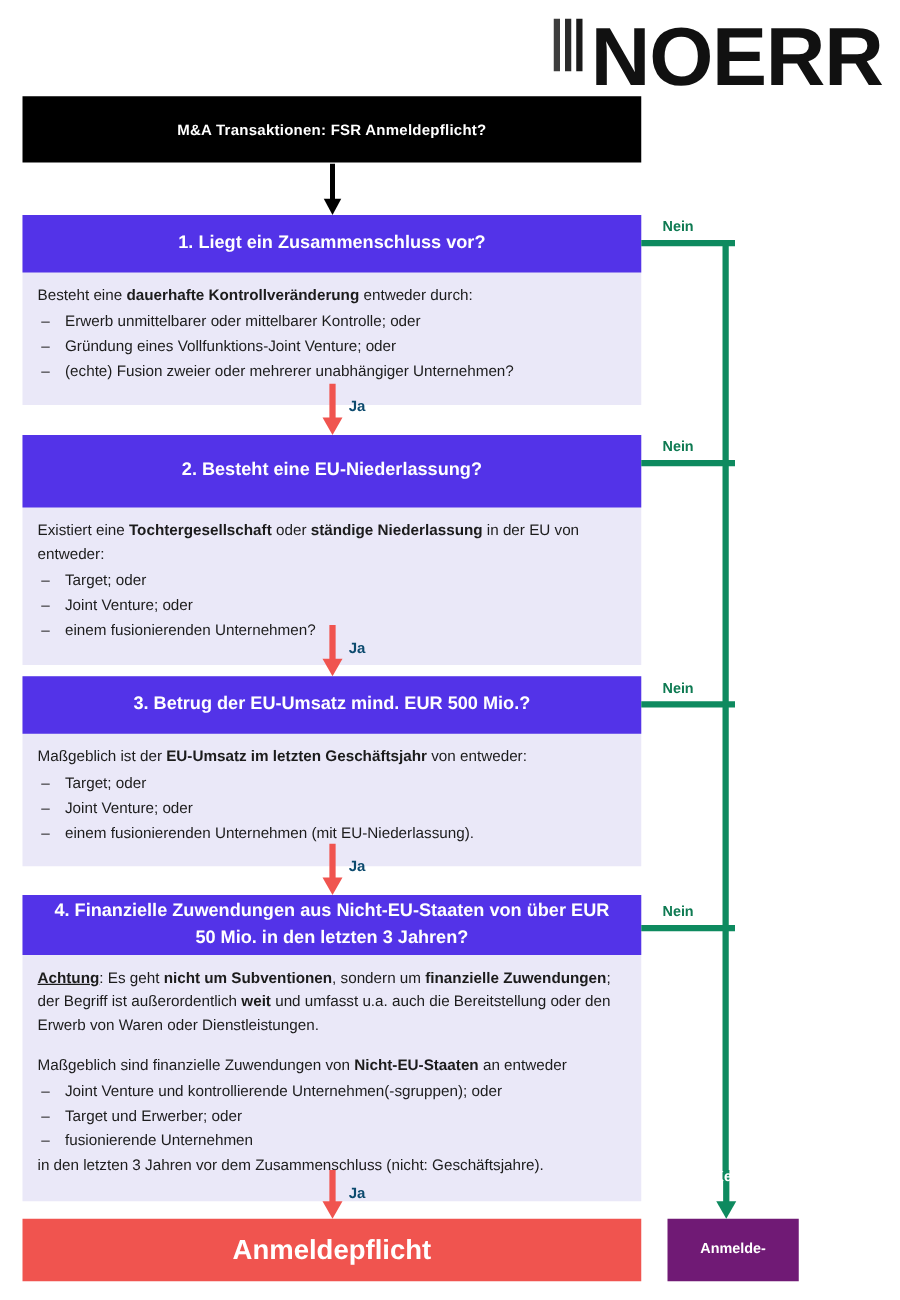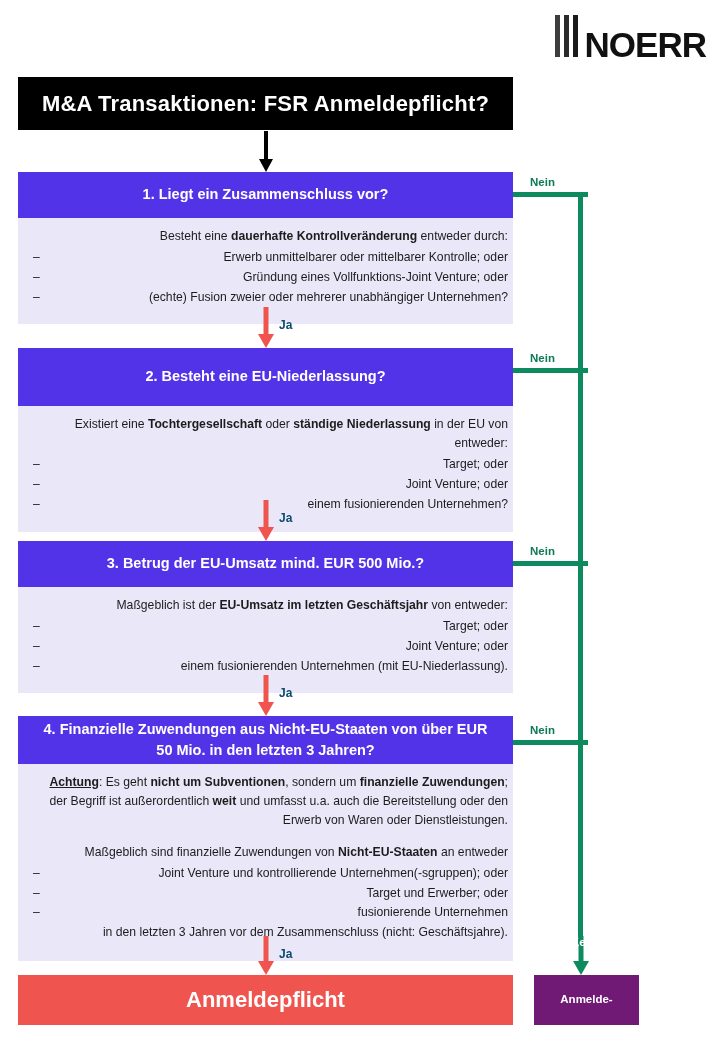--- a/index.html
+++ b/index.html
@@ -35,41 +35,41 @@
   #logo .bars span {
     display: block;
     width: 5px;
     height: 42px;
     background: #1a1a1a;
   }
   #logo .bars span:nth-child(1) { background: #3d3d3d; }
   #logo .bars span:nth-child(2) { background: #2b2b2b; }
   #logo .wordmark {
     font-family: "Liberation Sans", sans-serif;
-    font-size: 35px;
+    font-size: 66px;
     font-weight: bold;
     letter-spacing: -1px;
     color: #111111;
     line-height: 42px;
     margin-top: 18px;
   }
 
   
   #title-banner {
     position: absolute;
     left: 18px;
     top: 77px;
     width: 495px;
     height: 53px;
     background: #000000;
     color: #ffffff;
     display: flex;
     align-items: center;
     justify-content: center;
-    font-size: 22px;
+    font-size: 12px;
     font-weight: bold;
     letter-spacing: 0.2px;
   }
 
   
   .qbox {
     position: absolute;
     left: 18px;
     width: 495px;
     background: #eae8f8;
@@ -83,21 +83,20 @@
     text-align: center;
     padding: 10px 14px;
     line-height: 1.45;
     box-sizing: border-box;
   }
   .qbox .qbody {
     padding: 9px 5px 10px 12px;
     font-size: 12.2px;
     line-height: 1.55;
     color: #1c1c1c;
-    text-align: right;
   }
   .qbox .qbody p { margin: 0 0 2px 0; }
   .qbox .qbody ul {
     margin: 1px 0 0 0;
     padding: 0;
     list-style: none;
   }
   .qbox .qbody li {
     position: relative;
     padding-left: 22px;

